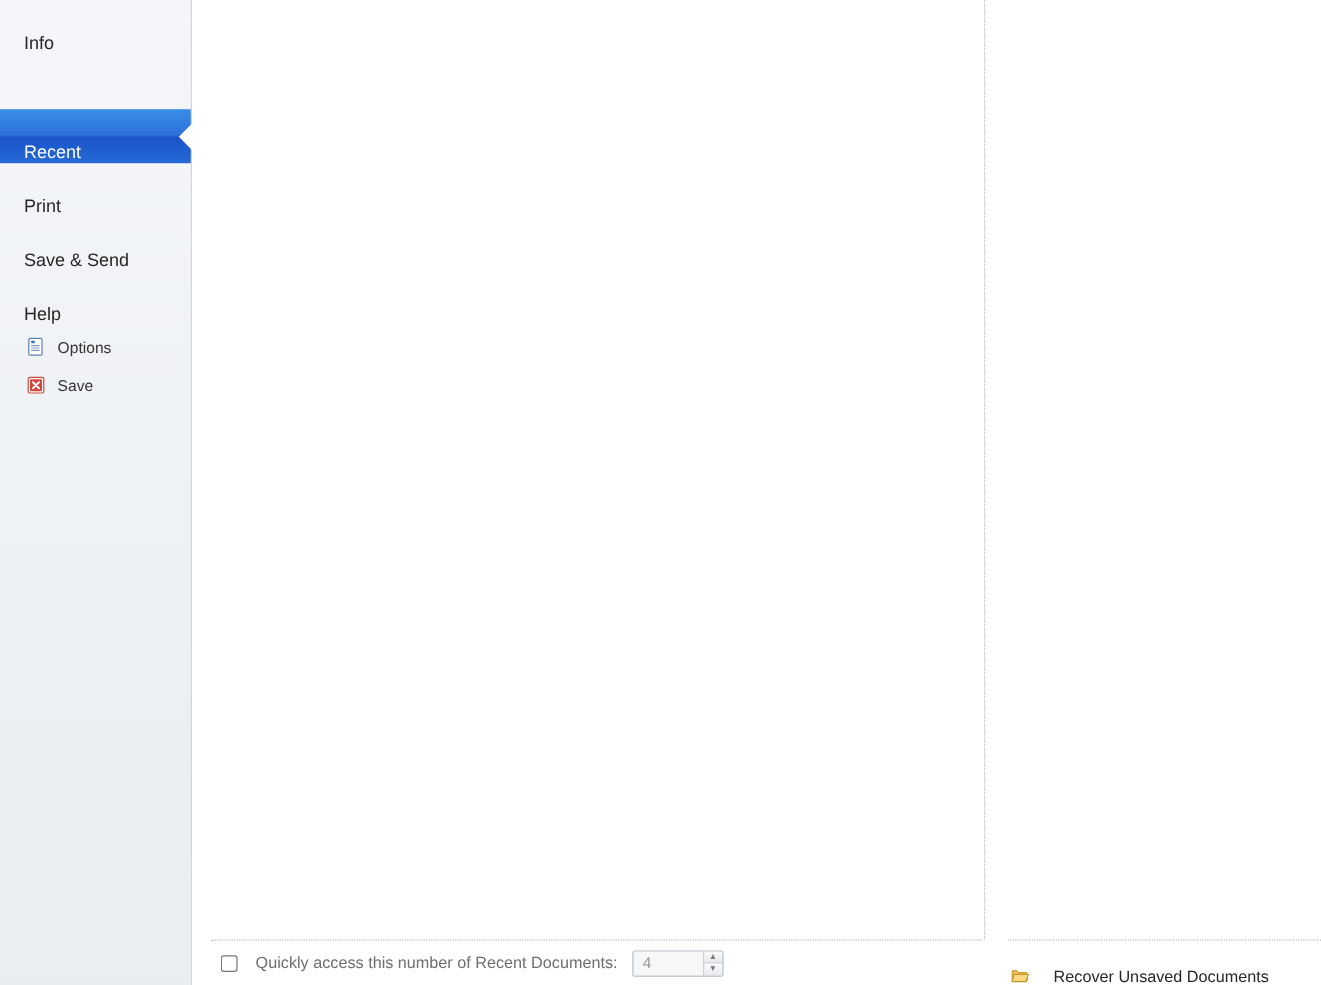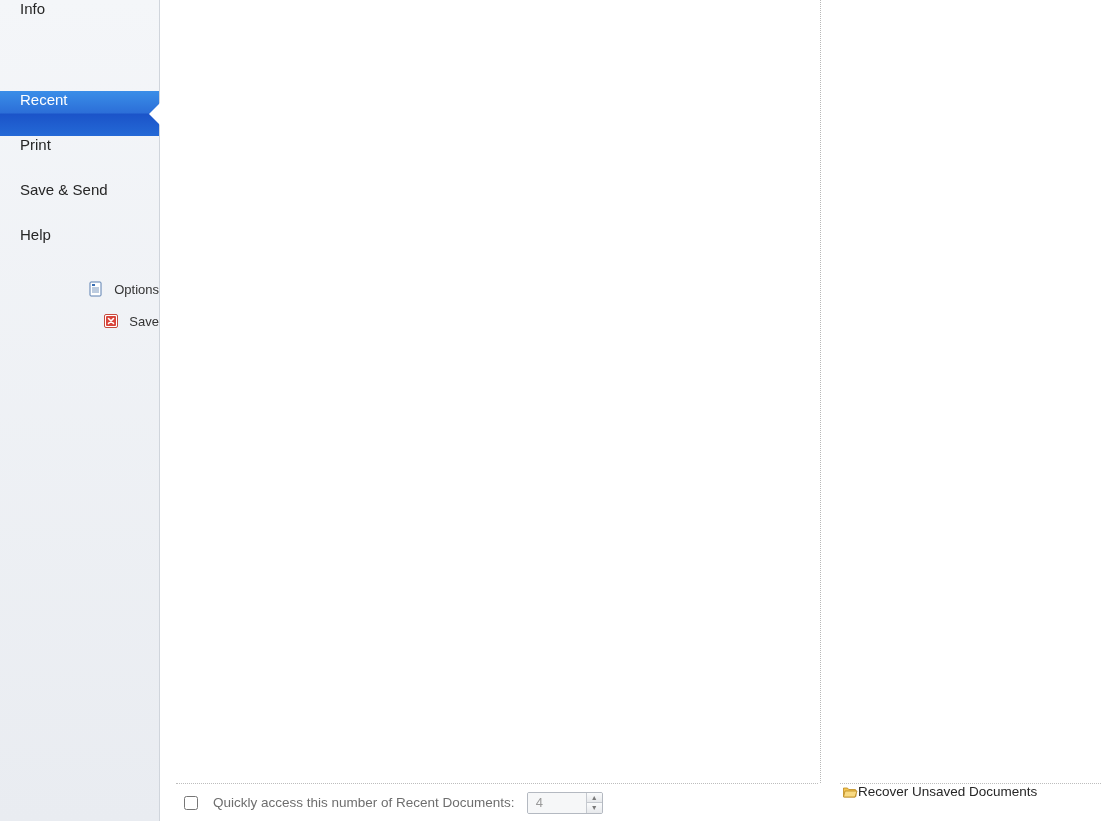--- a/index.html
+++ b/index.html
@@ -18,21 +18,21 @@
   .sidebar {
     width: 160px;
     height: 821px;
     background: linear-gradient(to bottom, #f4f6f9 0%, #e9ecf1 100%);
     border-right: 1px solid #d0d5dc;
     position: relative;
   }
   .nav-item {
     height: 45px;
     display: flex;
-    align-items: flex-start;
+    align-items: flex-end;
     padding-left: 20px;
     font-size: 15px;
     color: #262626;
     cursor: pointer;
     position: relative;
   }
   .nav-item.selected {
     background: linear-gradient(to bottom, #3a8ee8 0%, #2c6fd8 48%, #1b54c9 52%, #2469d6 100%);
     color: #fff;
     margin-top: 46px;
@@ -51,21 +51,20 @@
   .sub-item {
     height: 28px;
     display: flex;
     align-items: center;
     padding-left: 22px;
     font-size: 13px;
     color: #333;
     cursor: pointer;
     gap: 10px;
     margin-top:4px;
-    justify-content:flex-end;
   }
   .sub-item .icon {
     width: 16px; height: 16px;
     display: inline-flex;
     align-items: center; justify-content: center;
   }
   
   .main {
     flex: 1;
     display: flex;
@@ -130,22 +129,22 @@
   }
   .spinner .btns div:first-child{border-bottom:1px solid #c5c9cf;}
   .footer-right {
     position: absolute;
     left: 840px;
     right: 0;
     bottom: 0;
     height: 38px;
     border-top: 1px dotted #bdbdbd;
     display: flex;
-    align-items: flex-start;
-    gap: 0;
+    align-items: flex-end;
+    gap: 20px;
     font-size: 13.5px;
     color: #262626;
     padding-left: 2px;
     cursor: pointer;
   }
   .footer-right .icon {
     width:16px;height:16px;
     display:inline-flex;
   }
 </style>

